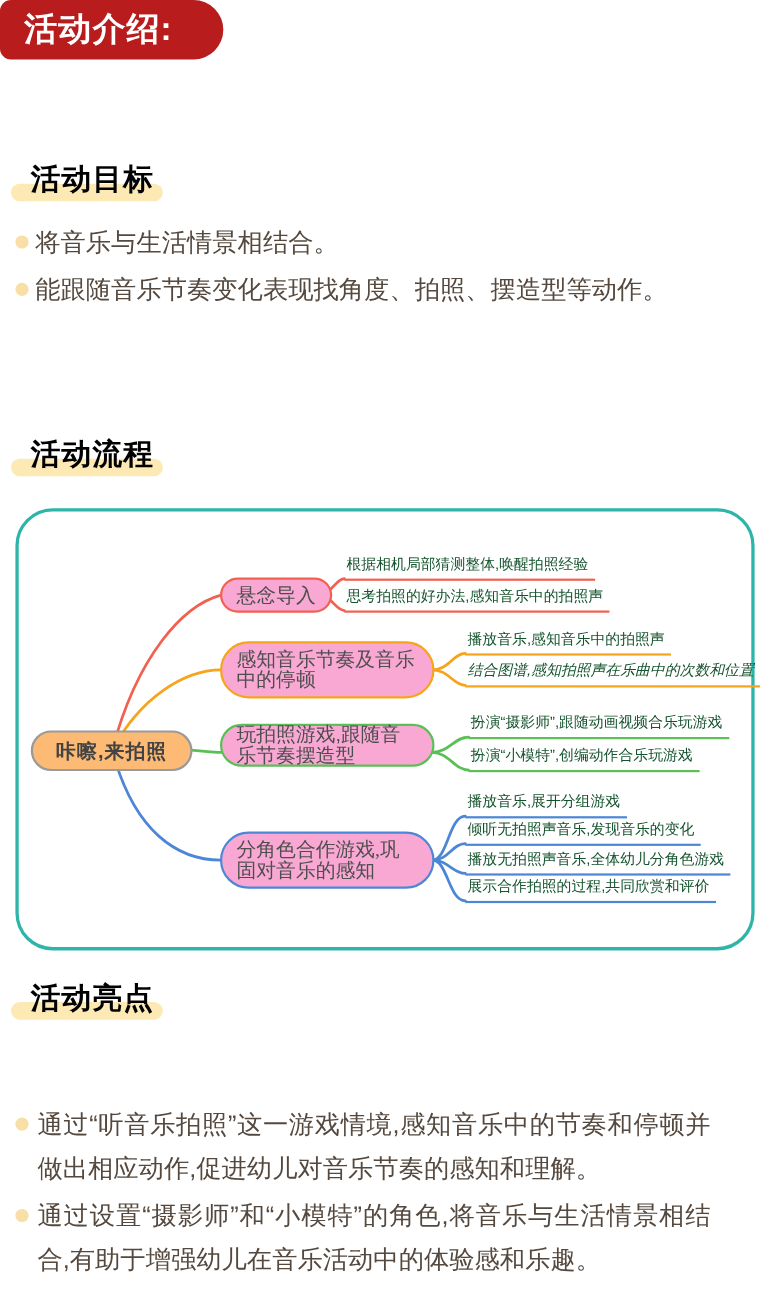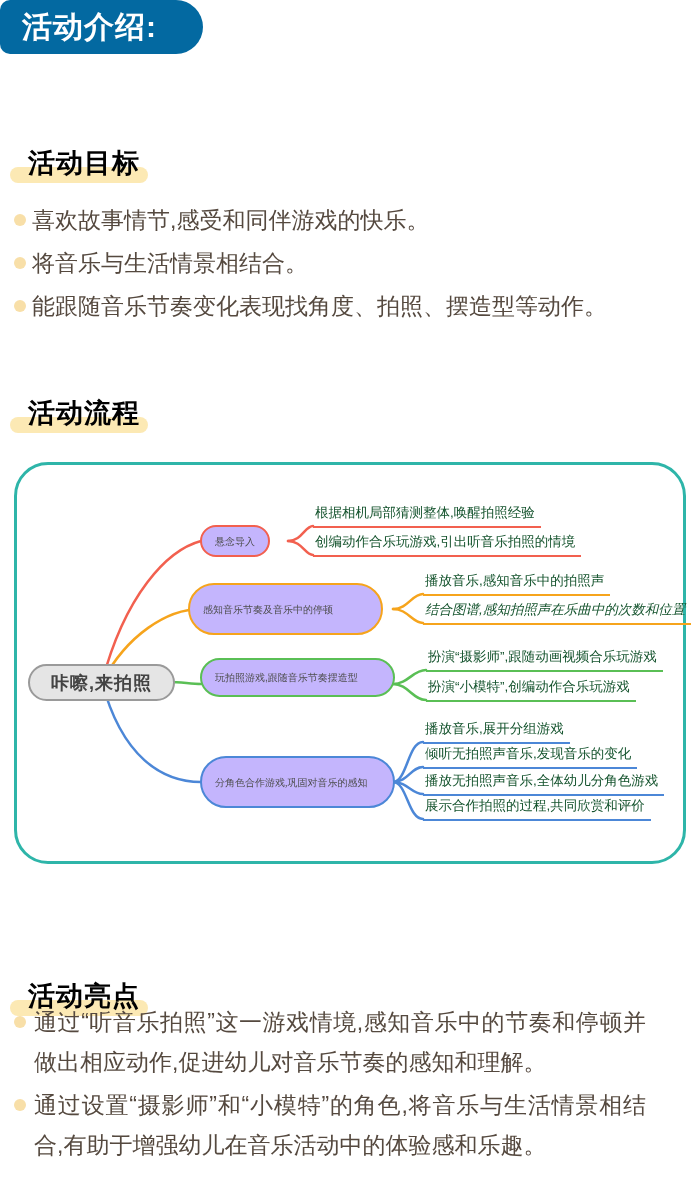--- a/index.html
+++ b/index.html
@@ -3,21 +3,21 @@
 <meta charset="utf-8">
 <style>
   html,body{margin:0;padding:0;}
   body{
     width:700px;height:1188px;position:relative;background:#ffffff;
     font-family:"Liberation Sans",sans-serif;overflow:hidden;
   }
   
   .badge{
     position:absolute;left:0;top:48;height:54px;min-width:203px;box-sizing:border-box;
-    background:#0369a1;border-radius:10px 27px 27px 10px;
+    background:#b91c1c;border-radius:10px 27px 27px 10px;
     color:#ffffff;font-size:30px;font-weight:bold;line-height:54px;
     padding:0 32px 0 22px;letter-spacing:1px;
   }
   
   .sec-title{
     position:absolute;left:28px;display:inline-block;
     font-size:27px;font-weight:bold;color:#000000;line-height:34px;letter-spacing:1px;
   }
   .sec-title::before{
     content:"";position:absolute;left:-18px;right:-8px;bottom:-3px;height:16px;
@@ -41,27 +41,27 @@
   }
   .hlist li .dot{top:14px;}
   
   .mindmap{
     position:absolute;left:14px;top:462px;width:672px;height:402px;
     box-sizing:border-box;border:3px solid #2eb5a9;border-radius:34px;background:#fff;
   }
   .mm-lines{position:absolute;left:0;top:0;}
   .mm-lines path{fill:none;stroke-width:2.5px;stroke-linecap:round;}
   .mm-node{
-    position:absolute;box-sizing:border-box;background:#c4b5fd;border:2px solid;
+    position:absolute;box-sizing:border-box;background:#f9a8d4;border:2px solid;
     border-radius:26px;display:flex;align-items:center;
-    font-size:10px;line-height:19px;color:#4e4e4e;padding:4px 13px;
+    font-size:18px;line-height:19px;color:#4e4e4e;padding:4px 13px;
   }
   .mm-root{
     position:absolute;left:11px;top:199px;width:147px;height:37px;box-sizing:border-box;
-    background:#e5e5e5;border:2px solid #9a9a9a;border-radius:19px;
+    background:#fdba74;border:2px solid #9a9a9a;border-radius:19px;
     display:flex;align-items:center;justify-content:center;
     font-size:18px;font-weight:bold;color:#434343;letter-spacing:1px;
   }
   .mm-sub{
     position:absolute;font-size:13.5px;line-height:16px;color:#14532d;
     padding:0 6px 5px 2px;border-bottom:2.5px solid;white-space:nowrap;
   }
   .c-red{border-color:#f2604f;}
   .c-yellow{border-color:#f6a41c;}
   .c-green{border-color:#5abf55;}
@@ -71,24 +71,20 @@
   .s-green{stroke:#5abf55;}
   .s-blue{stroke:#4c87d7;}
 </style>
 </head>
 <body>
 
 <div class="badge">活动介绍:</div>
 
 <div class="sec-title" style="top:146px;">活动目标</div>
 <ul class="blist" style="top:199px;">
-  <li>
-    <span class="dot"></span>
-    <span>喜欢故事情节,感受和同伴游戏的快乐。</span>
-  </li>
   <li>
     <span class="dot"></span>
     <span>将音乐与生活情景相结合。</span>
   </li>
   <li>
     <span class="dot"></span>
     <span>能跟随音乐节奏变化表现找角度、拍照、摆造型等动作。</span>
   </li>
 </ul>
 
@@ -114,38 +110,38 @@
     <path class="s-blue" d="M376,317 C390,317 391,277 406,277"></path>
     <path class="s-blue" d="M376,317 C391,317 394,302 406,302"></path>
     <path class="s-blue" d="M376,317 C391,317 394,329 406,329"></path>
     <path class="s-blue" d="M376,317 C390,317 391,354 406,354"></path>
   </svg>
 
   <div class="mm-root">咔嚓,来拍照</div>
 
   <div class="mm-node c-red" style="left:183px;top:60px;height:32px;">悬念导入</div>
   <div class="mm-sub c-red" style="left:296px;top:40px;">根据相机局部猜测整体,唤醒拍照经验</div>
-  <div class="mm-sub c-red" style="left:296px;top:69px;">创编动作合乐玩游戏,引出听音乐拍照的情境</div>
+  <div class="mm-sub c-red" style="left:296px;top:69px;">思考拍照的好办法,感知音乐中的拍照声</div>
 
-  <div class="mm-node c-yellow" style="left:171px;top:118px;width:195px;height:52px;">感知音乐节奏及音乐中的停顿</div>
+  <div class="mm-node c-yellow" style="left:183px;top:118px;width:195px;height:52px;">感知音乐节奏及音乐中的停顿</div>
   <div class="mm-sub c-yellow" style="left:406px;top:108px;">播放音乐,感知音乐中的拍照声</div>
   <div class="mm-sub c-yellow" style="left:406px;top:137px;font-style:italic;">结合图谱,感知拍照声在乐曲中的次数和位置</div>
 
   <div class="mm-node c-green" style="left:183px;top:193px;width:195px;height:39px;">玩拍照游戏,跟随音乐节奏摆造型</div>
   <div class="mm-sub c-green" style="left:409px;top:214px;">扮演“小模特”,创编动作合乐玩游戏</div>
   <div class="mm-sub c-green" style="left:409px;top:184px;">扮演“摄影师”,跟随动画视频合乐玩游戏</div>
 
   <div class="mm-node c-blue" style="left:183px;top:291px;width:195px;height:52px;font-family:Liberation Serif, serif;">分角色合作游戏,巩固对音乐的感知</div>
   <div class="mm-sub c-blue" style="left:406px;top:256px;">播放音乐,展开分组游戏</div>
   <div class="mm-sub c-blue" style="left:406px;top:281px;">倾听无拍照声音乐,发现音乐的变化</div>
   <div class="mm-sub c-blue" style="left:406px;top:308px;">播放无拍照声音乐,全体幼儿分角色游戏</div>
   <div class="mm-sub c-blue" style="left:406px;top:333px;">展示合作拍照的过程,共同欣赏和评价</div>
 </div>
 
-<div class="sec-title" style="top:979px;">活动亮点</div>
+<div class="sec-title" style="top:890px;">活动亮点</div>
 <ul class="hlist" style="top:1002px;">
   <li>
     <span class="dot"></span>
     <span>通过“听音乐拍照”这一游戏情境,感知音乐中的节奏和停顿并做出相应动作,促进幼儿对音乐节奏的感知和理解。</span>
   </li>
   <li>
     <span class="dot"></span>
     <span>通过设置“摄影师”和“小模特”的角色,将音乐与生活情景相结合,有助于增强幼儿在音乐活动中的体验感和乐趣。</span>
   </li>
 </ul>

